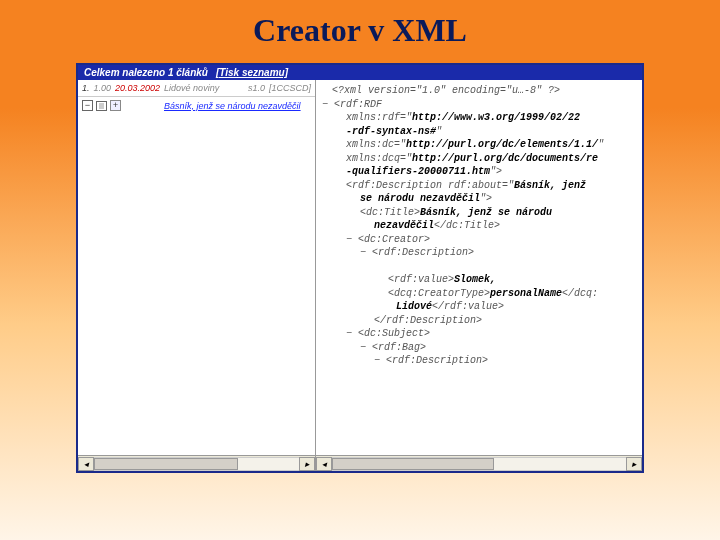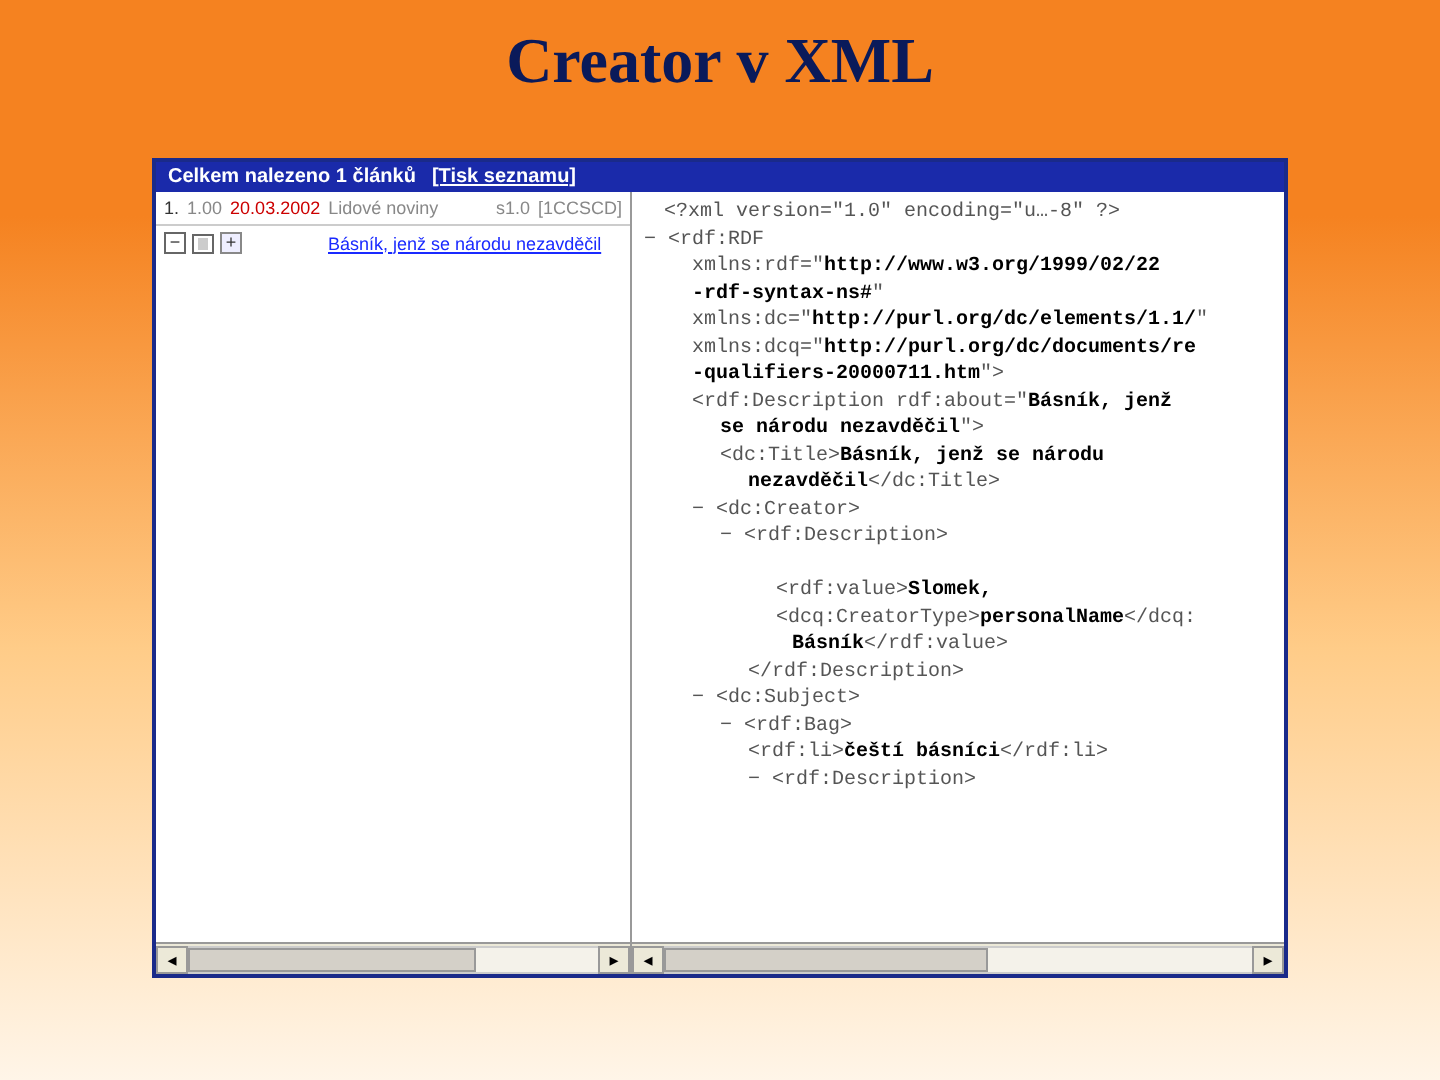--- a/index.html
+++ b/index.html
@@ -13,27 +13,28 @@
   .slide-title {
     text-align: center;
     font-family: "Times New Roman", serif;
     font-size: 32px;
     font-weight: bold;
     color: #0a1a5a;
     padding-top: 12px;
     padding-bottom: 14px;
   }
   .window {
-    margin: 16px auto;
+    margin: 0 auto;
     width: 568px;
     height: 410px;
     border: 2px solid #1a2a8a;
     background: #fff;
     display: flex;
     flex-direction: column;
+    font-style: italic;
   }
   .header-bar {
     background: #1a2aaa;
     color: #fff;
     font-size: 10px;
     font-weight: bold;
     padding: 2px 6px;
     display: flex;
     align-items: center;
     gap: 8px;
@@ -196,25 +197,24 @@
       <div class="xml-line i2"><span class="b">-qualifiers-20000711.htm</span><span>"&gt;</span></div>
       <div class="xml-line i2"><span>&lt;rdf:Description rdf:about="</span><span class="b">Básník, jenž</span></div>
       <div class="xml-line i3"><span class="b">se národu nezavděčil</span><span>"&gt;</span></div>
       <div class="xml-line i3"><span>&lt;dc:Title&gt;</span><span class="b">Básník, jenž se národu</span></div>
       <div class="xml-line i4"><span class="b">nezavděčil</span><span>&lt;/dc:Title&gt;</span></div>
       <div class="xml-line i2">− &lt;dc:Creator&gt;</div>
       <div class="xml-line i3">− &lt;rdf:Description&gt;</div>
       <div class="xml-line">&nbsp;</div>
       <div class="xml-line i5"><span>&lt;rdf:value&gt;</span><span class="b">Slomek,</span></div>
       <div class="xml-line i5"><span>&lt;dcq:CreatorType&gt;</span><span class="b">personalName</span><span>&lt;/dcq:</span></div>
-      <div class="xml-line i5"><span class="b" style="padding-left:8px">Básník</span><span>&lt;/rdf:value&gt;</span></div>
+      <div class="xml-line i5"><span class="b" style="padding-left:8px">Lidové</span><span>&lt;/rdf:value&gt;</span></div>
       <div class="xml-line i4">&lt;/rdf:Description&gt;</div>
       <div class="xml-line i2">− &lt;dc:Subject&gt;</div>
       <div class="xml-line i3">− &lt;rdf:Bag&gt;</div>
-      <div class="xml-line i4"><span>&lt;rdf:li&gt;</span><span class="b">čeští básníci</span><span>&lt;/rdf:li&gt;</span></div>
       <div class="xml-line i4">− &lt;rdf:Description&gt;</div>
     </div>
   </div>
 
   <div class="bottom-scrolls">
     <div class="hscroll">
       <div class="arrow">◂</div>
       <div class="track">
           <div class="thumb" style="width:70%"></div>
         </div>

